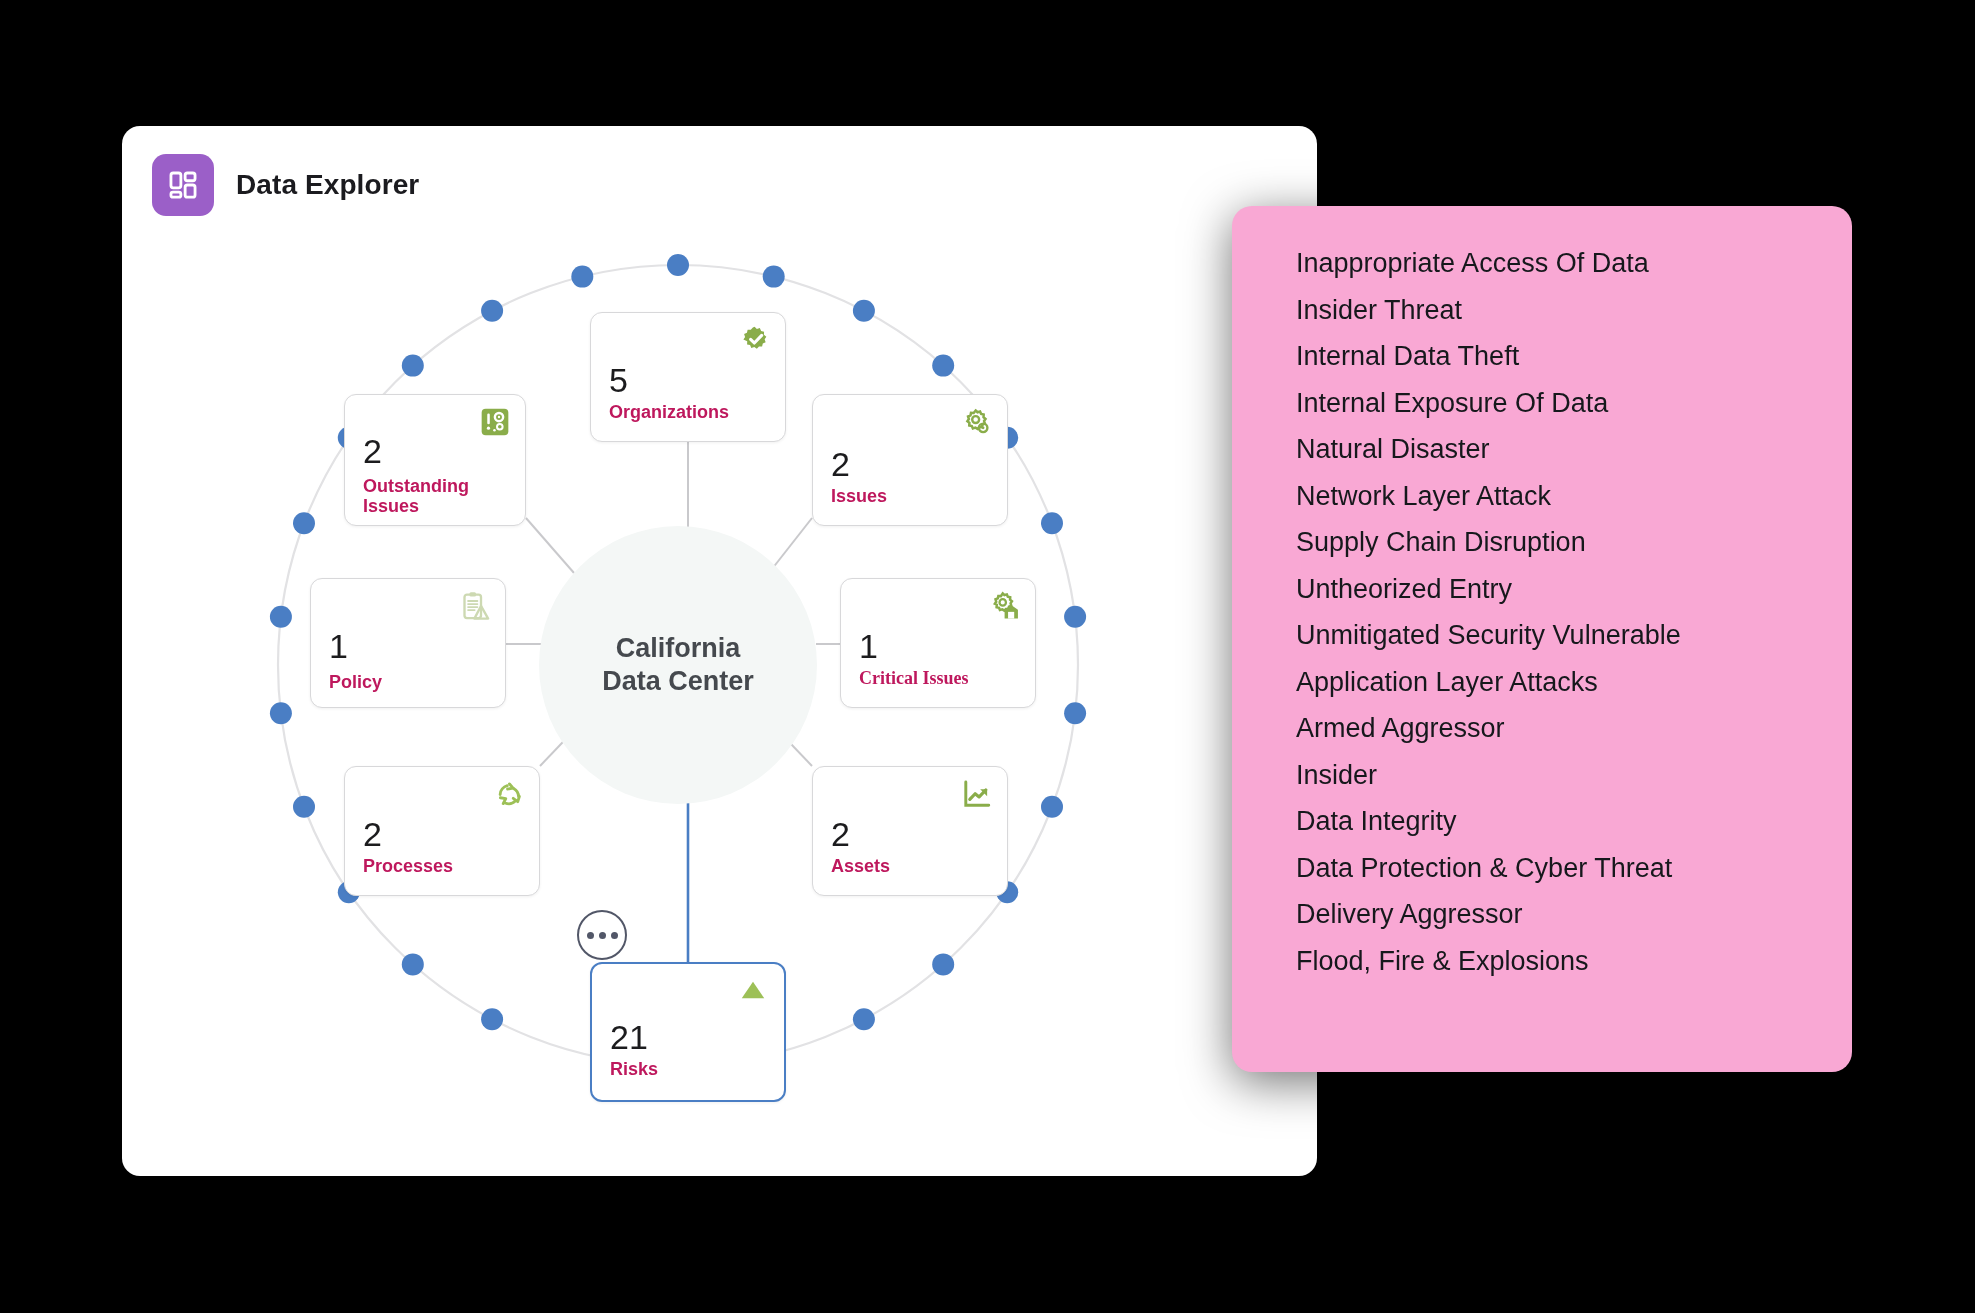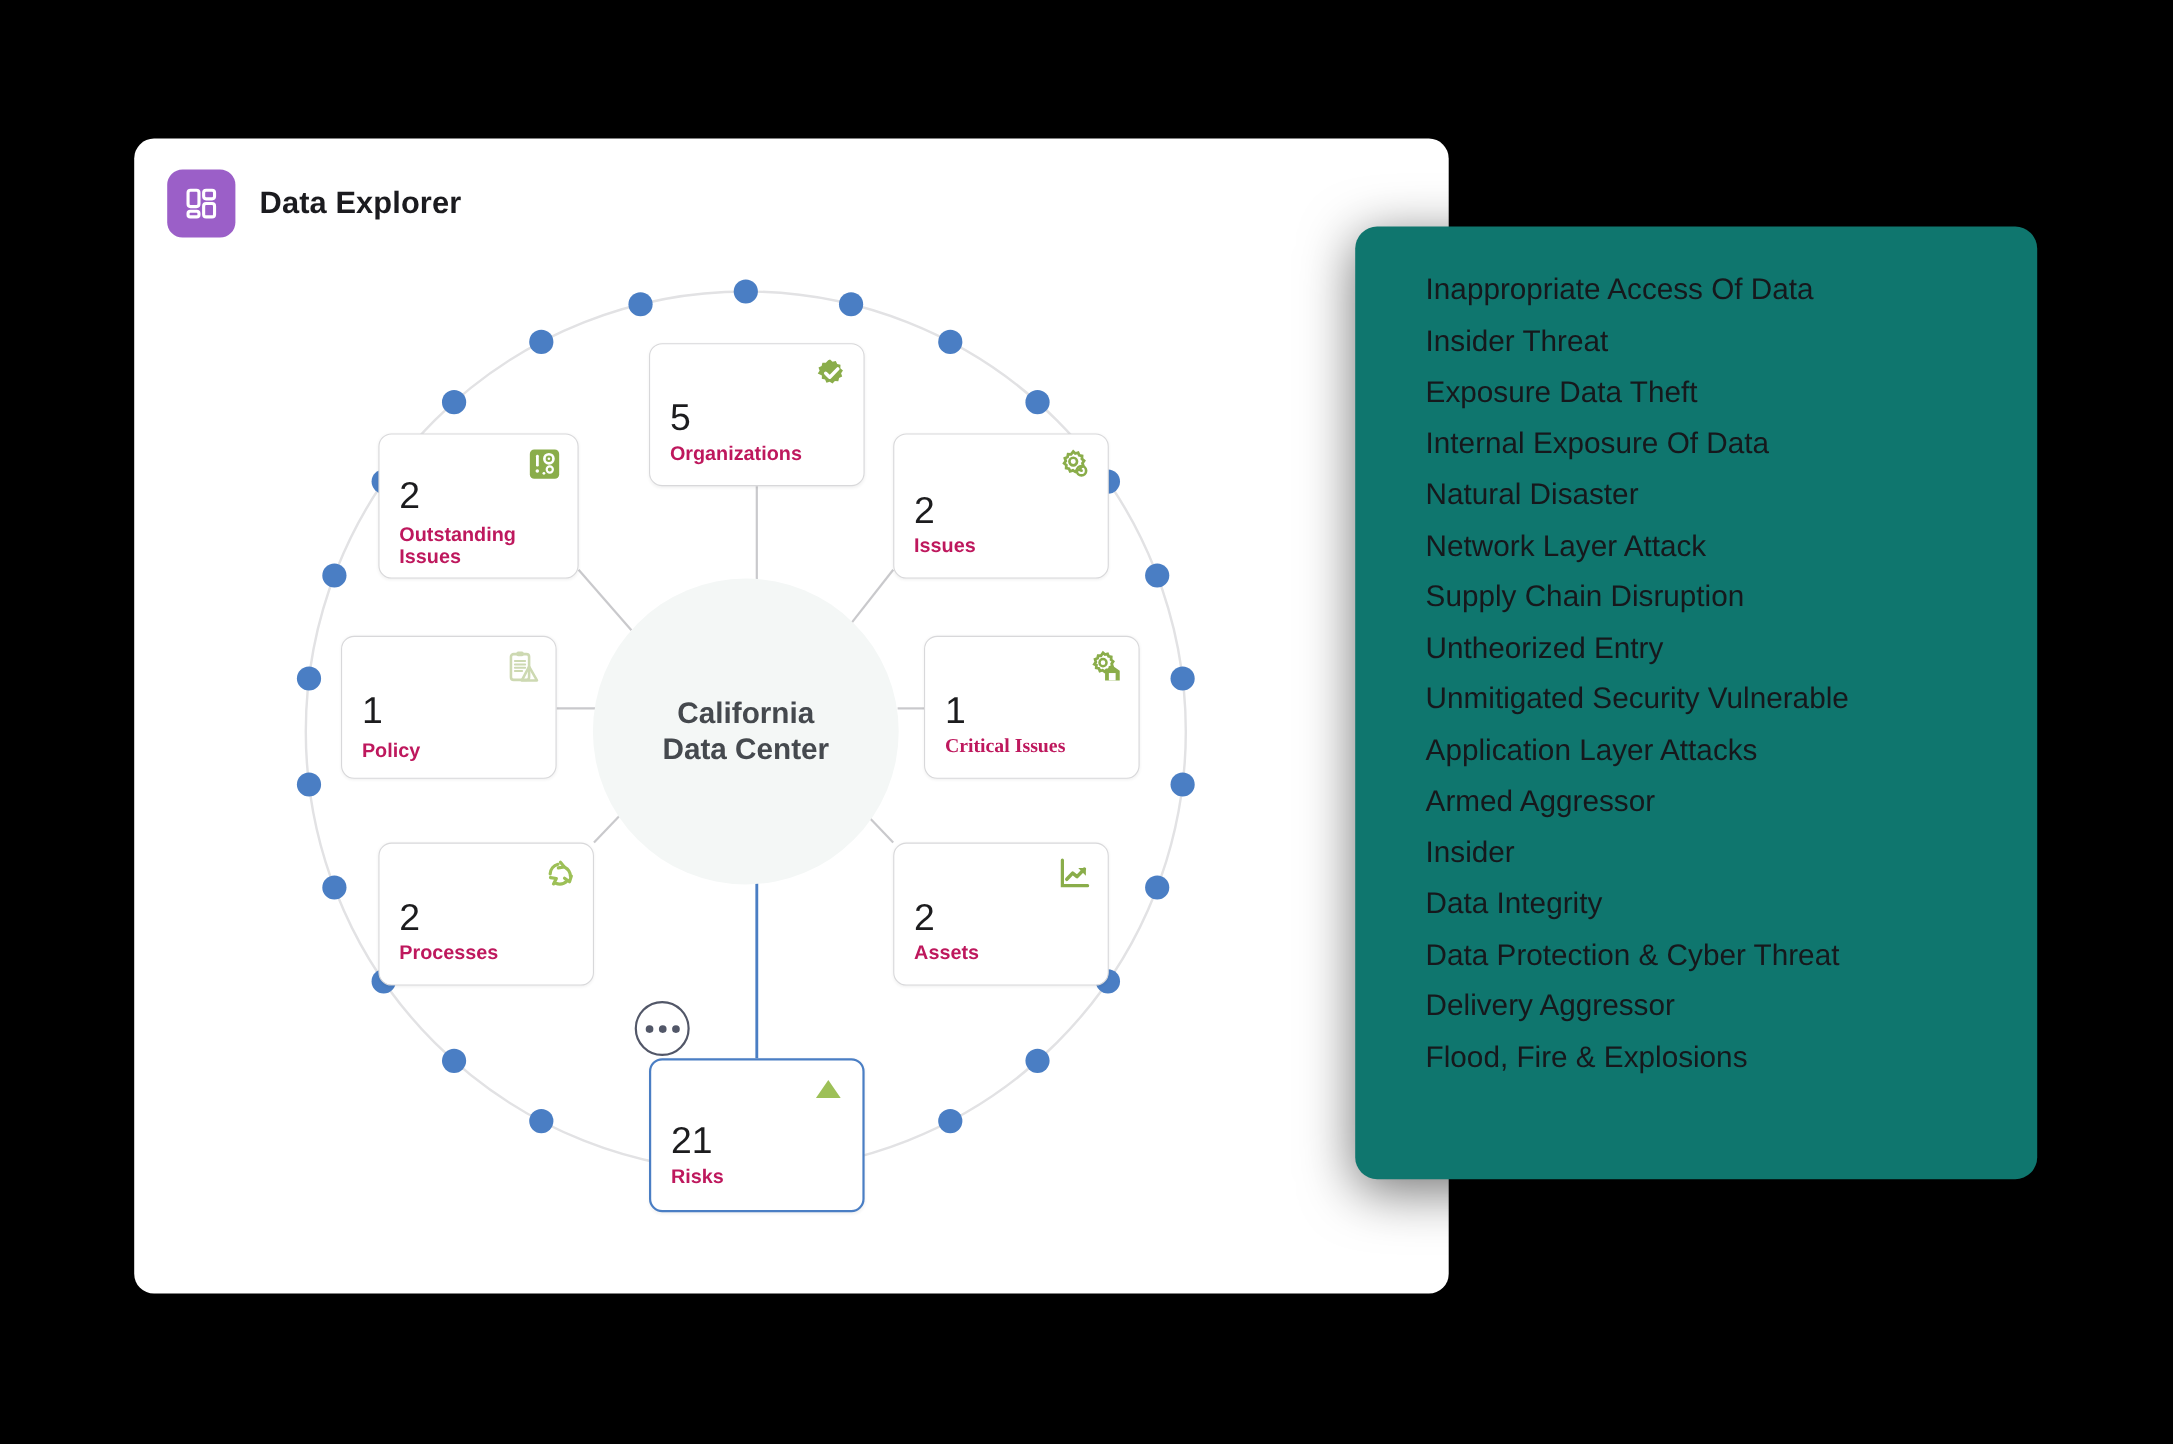--- a/index.html
+++ b/index.html
@@ -193,21 +193,21 @@
     display: block;
   }
 
   
   #list-panel {
     position: absolute;
     left: 1232px;
     top: 206px;
     width: 620px;
     height: 866px;
-    background: #0f766e;
+    background: #f9a8d4;
     border-radius: 20px;
     box-shadow: 0 10px 48px rgba(0,0,0,0.55);
     padding: 44px 40px 40px 64px;
   }
 
   #list-items { list-style: none; }
 
   #list-items li {
     font-size: 27px;
     color: #16181c;
@@ -404,21 +404,21 @@
         <span></span>
       </div>
 
     </div>
   </div>
 
   <div id="list-panel">
     <ul id="list-items">
         <li>Inappropriate Access Of Data</li>
         <li>Insider Threat</li>
-        <li>Exposure Data Theft</li>
+        <li>Internal Data Theft</li>
         <li>Internal Exposure Of Data</li>
         <li>Natural Disaster</li>
         <li>Network Layer Attack</li>
         <li>Supply Chain Disruption</li>
         <li>Untheorized Entry</li>
         <li>Unmitigated Security Vulnerable</li>
         <li>Application Layer Attacks</li>
         <li>Armed Aggressor</li>
         <li>Insider</li>
         <li>Data Integrity</li>

